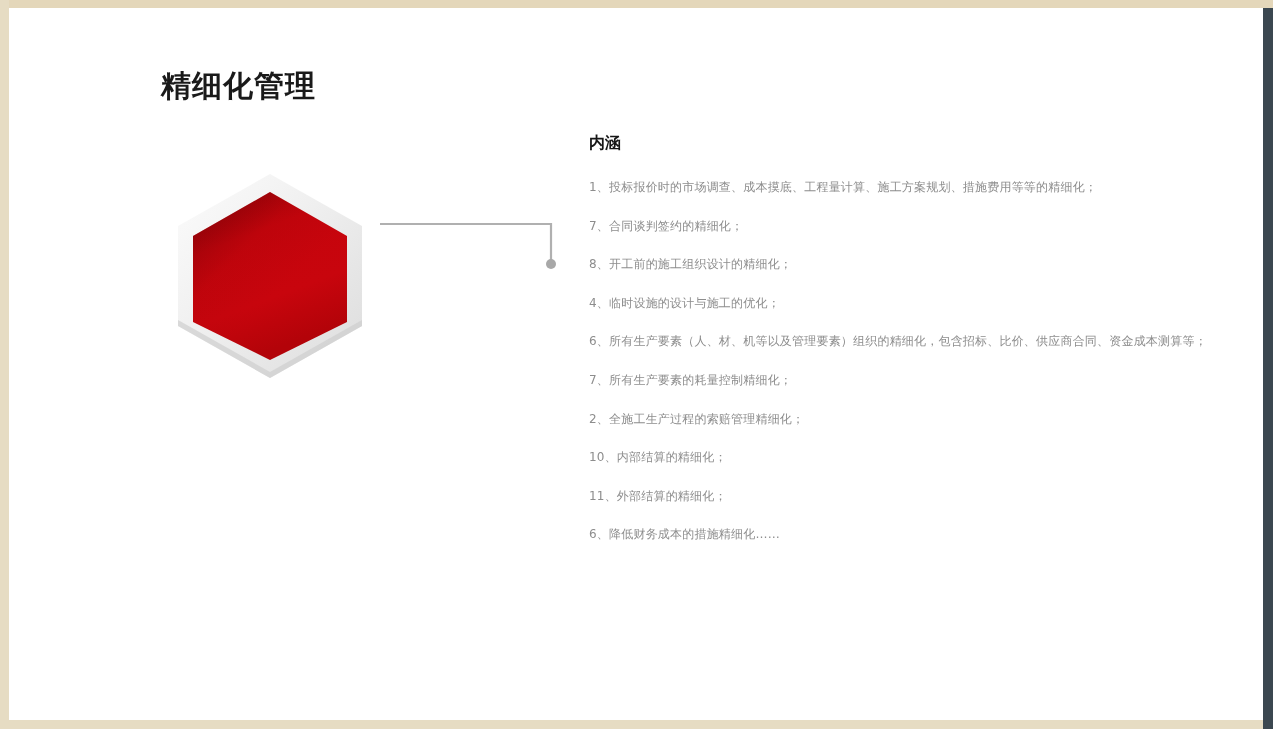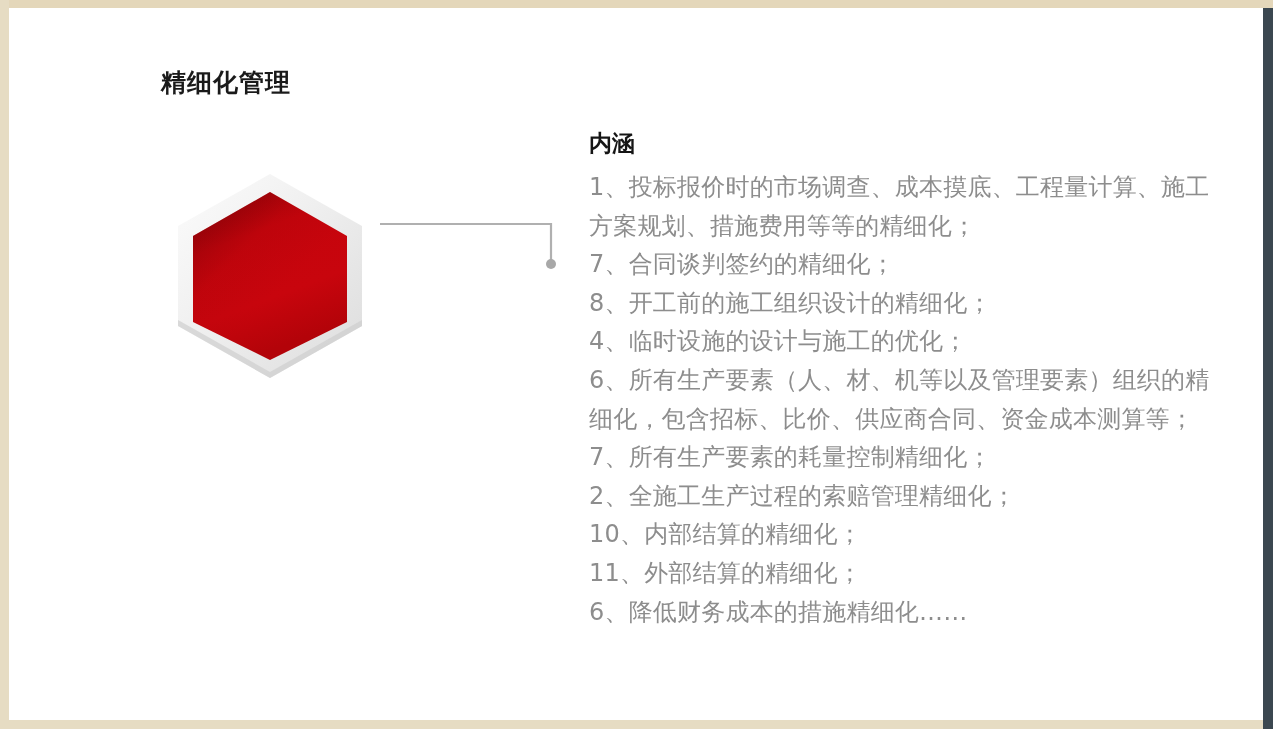--- a/index.html
+++ b/index.html
@@ -47,21 +47,21 @@
     width: 10px; height: 721px;
     background: #3b4750;
   }
 
   
   #title {
     position: absolute;
     left: 161px;
     top: 66px;
     font-family: "DejaVu Serif", "Liberation Serif", serif;
-    font-size: 25px;
+    font-size: 30px;
     font-weight: bold;
     color: #1a1a1a;
     letter-spacing: 1px;
     white-space: nowrap;
   }
 
   
   #hex-wrap {
     position: absolute;
     left: 172px;
@@ -82,30 +82,30 @@
   #connector svg { display: block; }
 
   
   #content {
     position: absolute;
     left: 589px;
     top: 128px;
     width: 625px;
   }
   #content-heading {
-    font-family: Liberation Sans, sans-serif;
-    font-size: 23px;
+    font-family: Liberation Serif, serif;
+    font-size: 16px;
     font-weight: bold;
     color: #151515;
     line-height: 30px;
     margin-bottom: 10px;
   }
   .content-item {
     font-family: "DejaVu Sans", "Liberation Sans", sans-serif;
-    font-size: 24px;
+    font-size: 12px;
     color: #8d8d8d;
     line-height: 38.6px;
     letter-spacing: 0.2px;
     text-align: left;
   }
 </style>
 </head>
 <body>
 
 <div id="slide">

